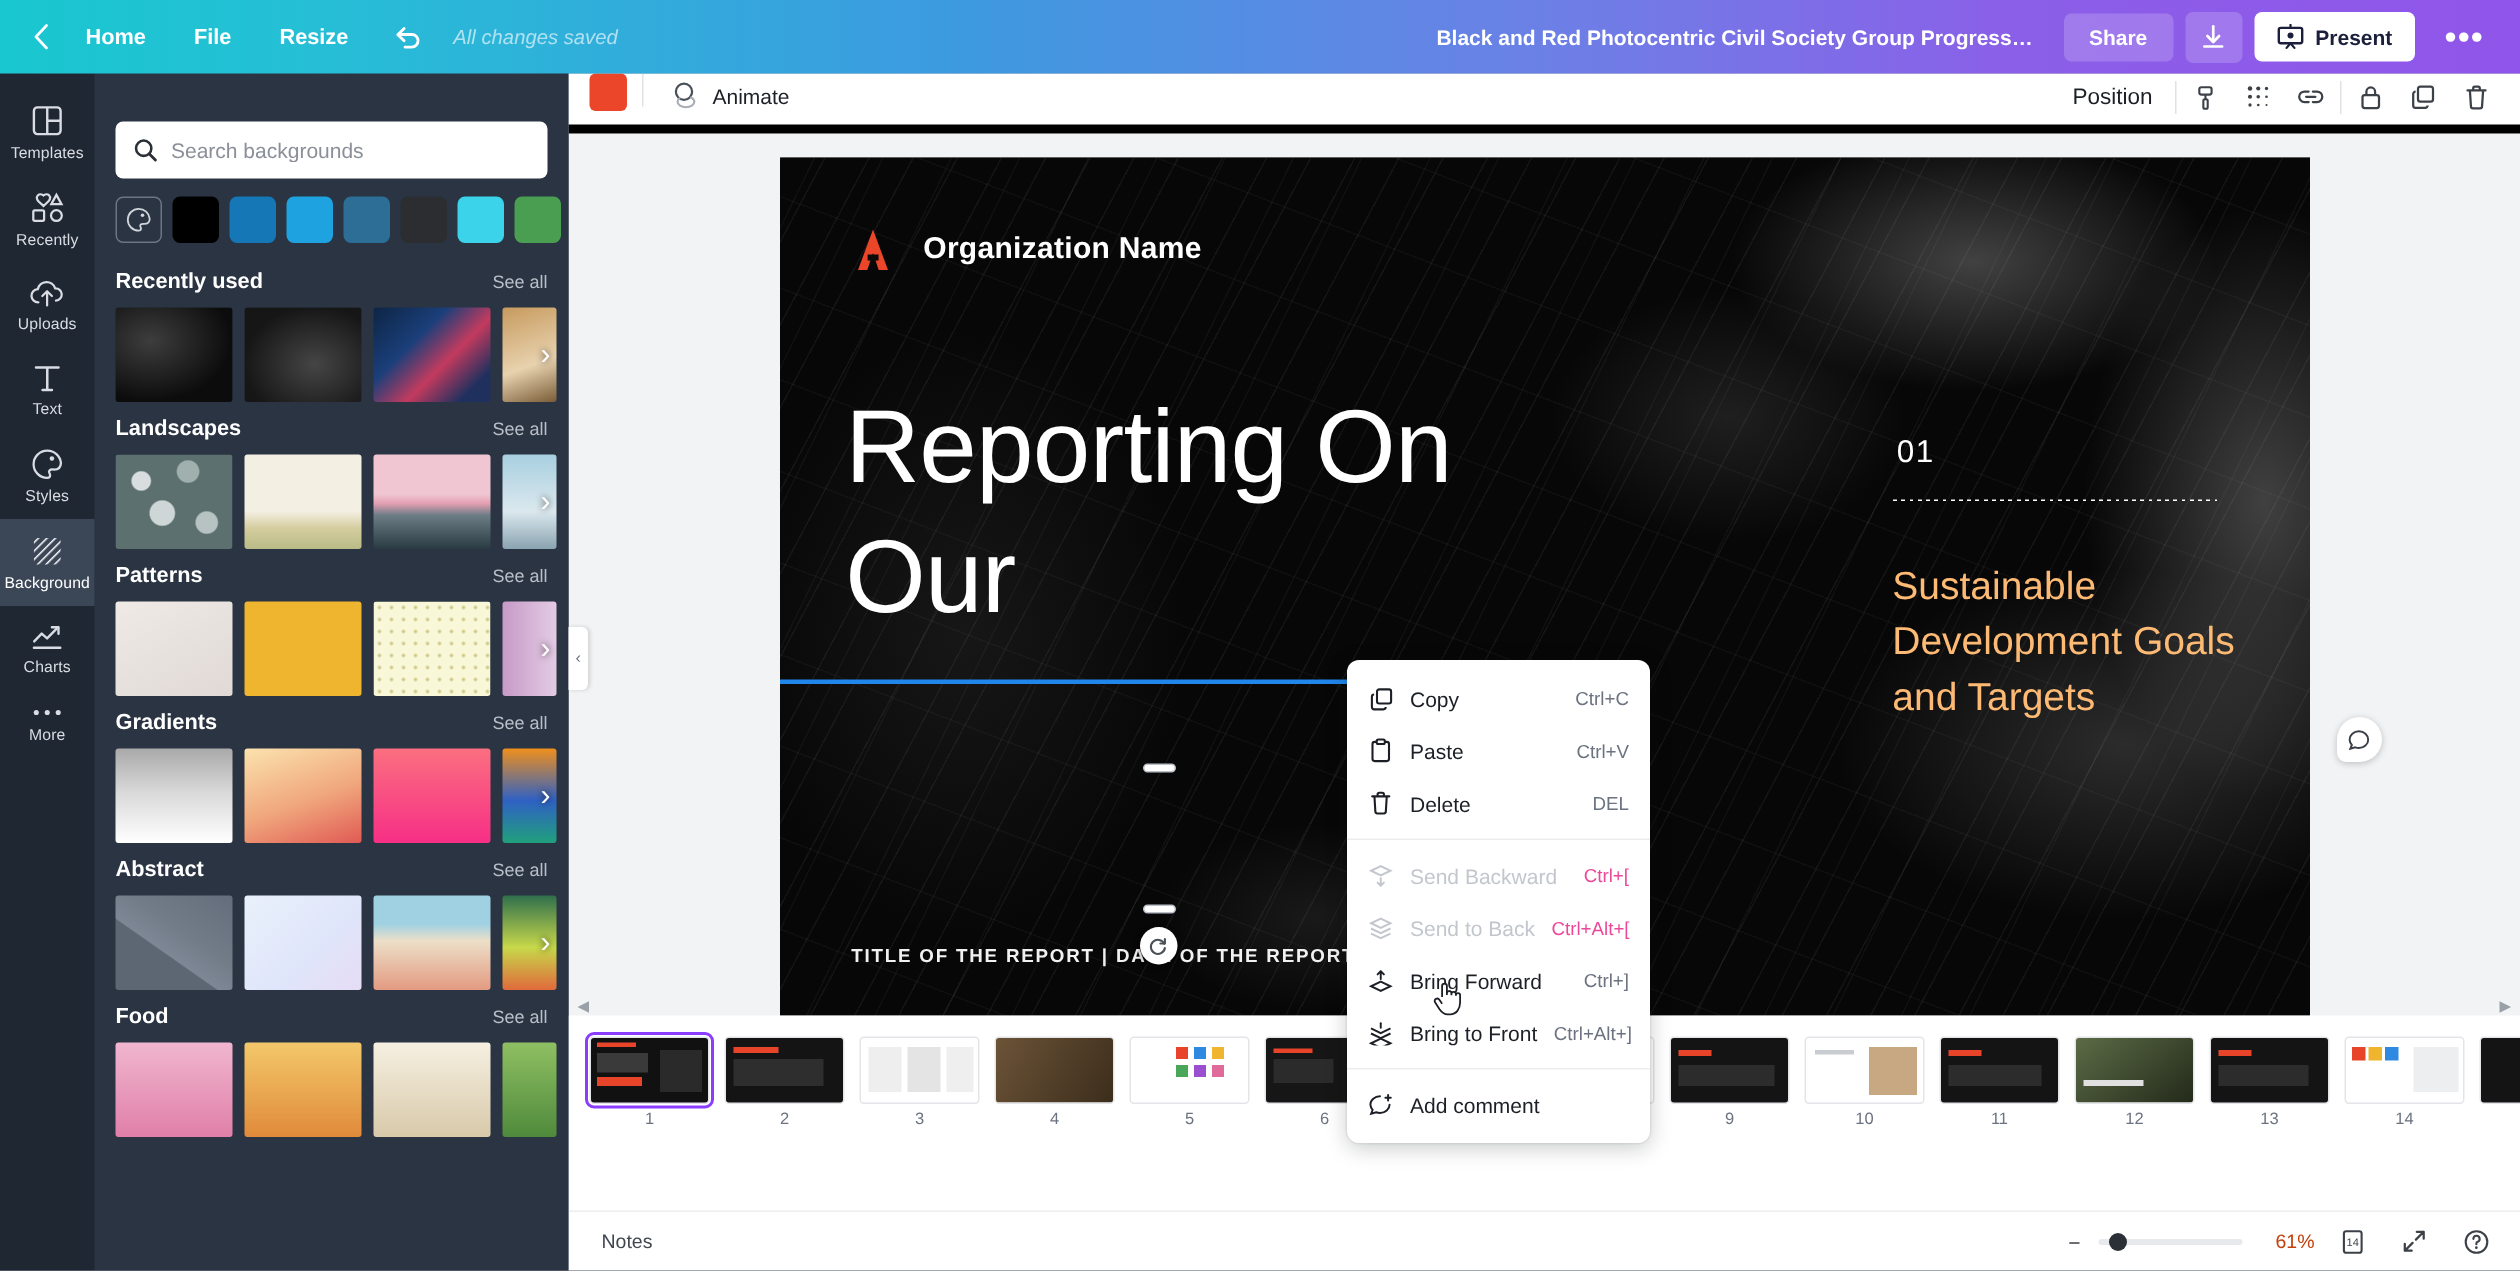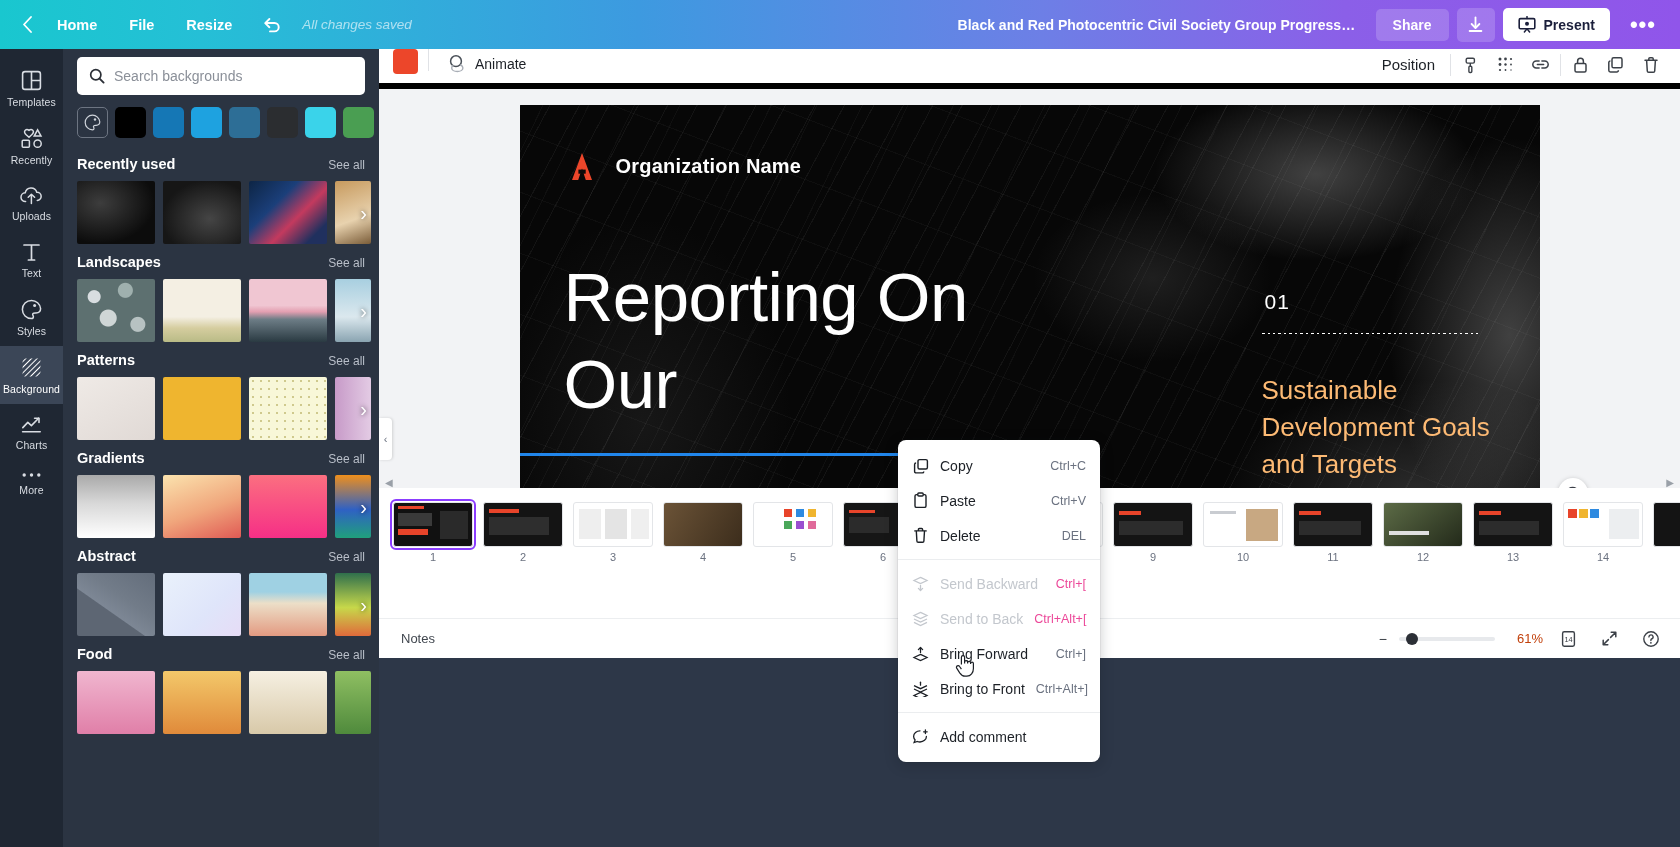--- a/index.html
+++ b/index.html
@@ -2,21 +2,21 @@
 <html><head>
 <meta charset="utf-8">
 <style>
   * { box-sizing: border-box; margin: 0; padding: 0; }
   html, body {
     width: 1680px; height: 847px;
     overflow: hidden;
     font-family: "Liberation Sans", sans-serif;
     background: #2d3748;
   }
-  .app { position: relative; width: 1680px; height: 658px; }
+  .app { position: relative; width: 1680px; height: 847px; }
 
   
   .topbar {
     position: absolute; left: 0; top: 0; width: 1680px; height: 49px;
     background: linear-gradient(90deg,#19c7cf 0%, #25bfd6 12%, #3d9ae0 38%, #6d7fe6 62%, #8b5fe8 80%, #9055ea 100%);
     display: flex; align-items: center; z-index: 40;
   }
   .tb-left { display: flex; align-items: center; gap: 0; padding-left: 14px; }
   .tb-chev {
     color: #fff; font-size: 19px; line-height: 1; padding: 6px 8px; cursor: pointer;
@@ -66,21 +66,21 @@
   }
   .rail-item .lbl { color: #d9dde3; font-size: 10.5px; letter-spacing: .1px; }
   .rail-item.active { background: #3b4657; }
   .rail-item.active .lbl { color: #fff; }
 
   
   .panel {
     position: absolute; left: 63px; top: 49px; width: 316px; height: 798px;
     background: #2b3442; overflow: hidden; z-index: 25;
   }
-  .search-wrap { padding: 8px 14px 10px; }
+  .search-wrap { padding: 32px 14px 10px; }
   .search-box {
     background: #fff; border-radius: 5px; height: 38px; display: flex; align-items: center;
     padding: 0 12px; gap: 9px;
   }
   .search-box input {
     border: none; outline: none; font-size: 14px; color: #333; width: 100%;
     font-family: "Liberation Sans", sans-serif;
   }
   .search-box input::placeholder { color: #8a8f98; }
   .swatches { display: flex; gap: 7px; padding: 2px 14px 8px; align-items: center; }

